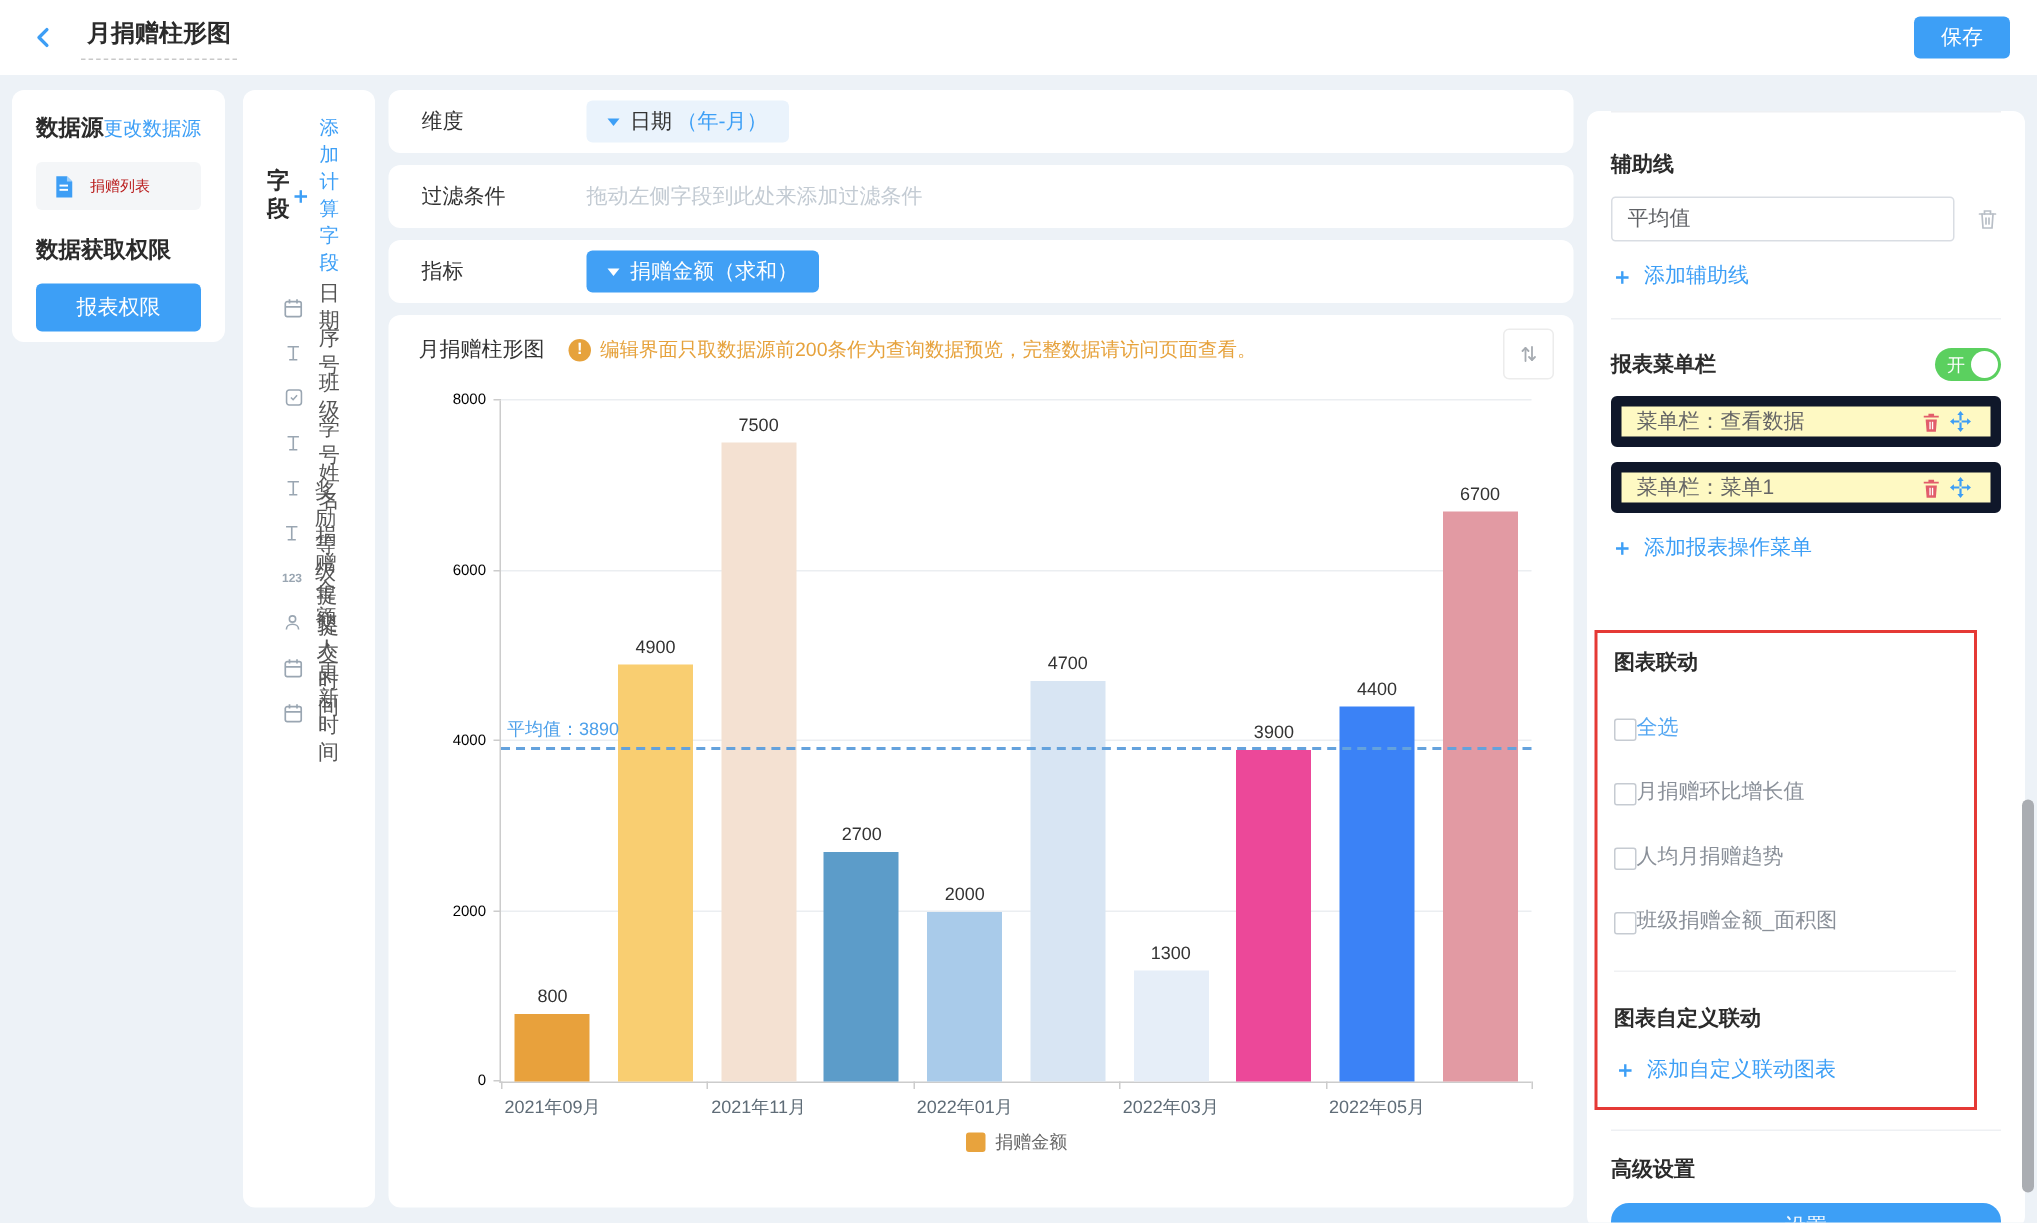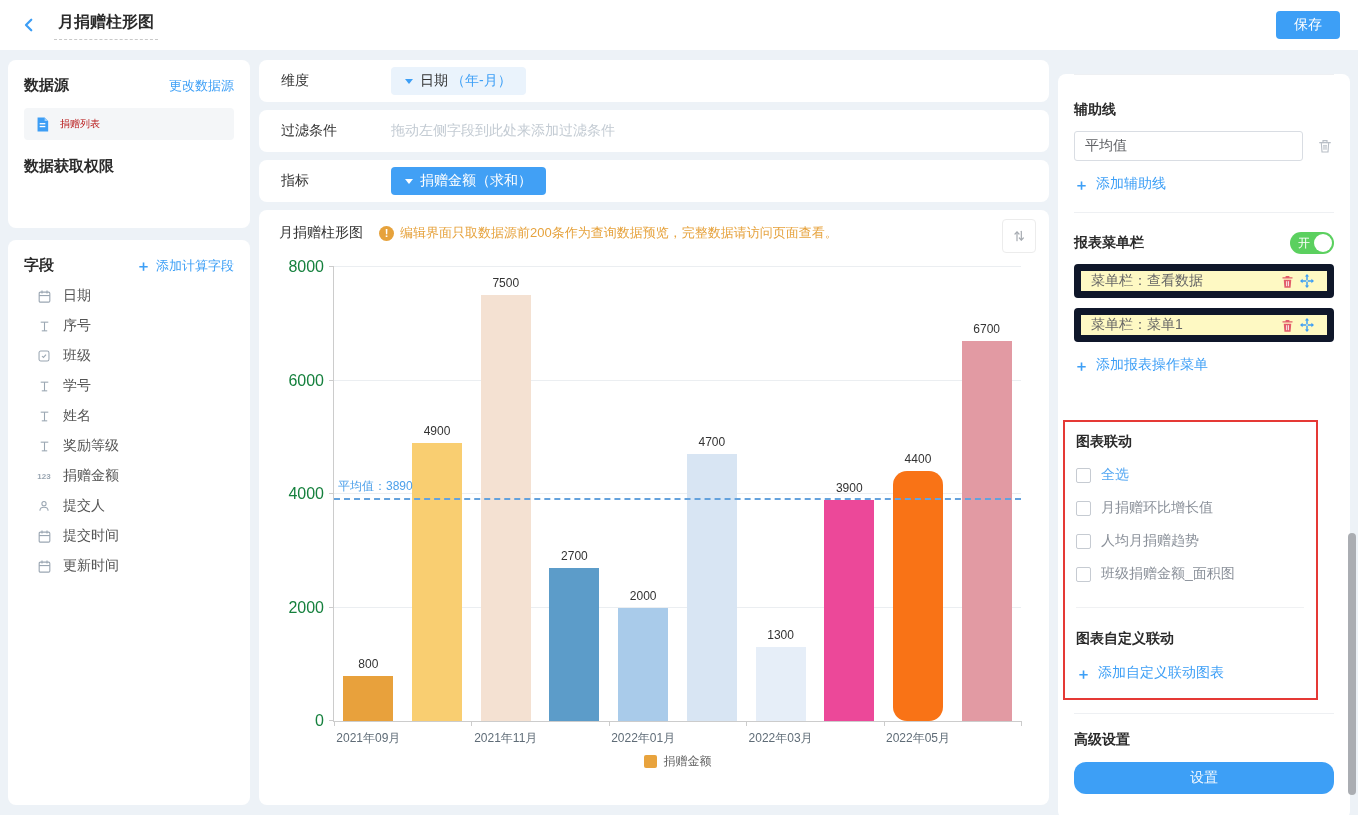--- a/index.html
+++ b/index.html
@@ -10,21 +10,21 @@
     color:#333; overflow:hidden; position:relative; font-size:14px;
   }
   
   .topbar { height:50px; background:#fff; display:flex; align-items:center; padding:0 18px; }
   .back-btn { width:22px; height:22px; margin-right:14px; cursor:pointer; display:flex; align-items:center; justify-content:center; }
   .page-title { font-size:16px; font-weight:bold; color:#2b2b2b; border-bottom:1px dashed #c9c9c9; padding:2px 4px 6px 4px; }
   .save-btn { margin-left:auto; background:#3d9ff6; color:#fff; border:none; border-radius:4px; width:64px; height:28px; font-size:14px; cursor:pointer; }
   
   .main { display:flex; gap:9px; padding:10px 8px; height:765px; }
   .card { background:#fff; border-radius:8px; }
-  .col-left { width:242px; display:flex; flex-direction:column; gap:12px; }
+  .col-left { width:242px; display:flex; flex-direction:row; gap:12px; }
   .col-mid { flex:1; display:flex; flex-direction:column; gap:8px; }
   .col-right { width:292px; }
   
   .card-ds { padding:16px; height:168px; }
   .panel-head { display:flex; justify-content:space-between; align-items:center; }
   .panel-title { font-size:15px; font-weight:bold; color:#2b2b2b; }
   .blue-link { color:#3d9ff6; font-size:13px; cursor:pointer; display:flex; align-items:center; gap:5px; }
   .ds-item { margin-top:13px; background:#f4f6f8; border-radius:4px; height:32px; display:flex; align-items:center; gap:9px; padding:0 10px; font-size:10px; color:#b91c1c; cursor:pointer; }
   .perm-title { margin-top:17px; font-size:15px; font-weight:bold; color:#2b2b2b; }
   .perm-btn { margin-top:13px; width:100%; height:32px; background:#3d9ff6; color:#fff; border:none; border-radius:4px; font-size:14px; cursor:pointer; }
@@ -45,21 +45,21 @@
   .placeholder-text { color:#c3cbd3; }
   
   .chart-card { flex:1; position:relative; padding:14px 20px; }
   .chart-head { display:flex; align-items:center; gap:16px; }
   .chart-title { font-size:14px; color:#333; }
   .notice { color:#e6a23c; font-size:13px; display:flex; align-items:center; gap:6px; }
   .warn-ico { width:15px; height:15px; border-radius:50%; background:#e6a23c; color:#fff; font-size:11px; font-weight:bold; display:flex; align-items:center; justify-content:center; flex:none; }
   .sort-box { position:absolute; right:13px; top:9px; width:34px; height:34px; border:1px solid #ececec; border-radius:4px; display:flex; align-items:center; justify-content:center; cursor:pointer; background:#fff; }
   .plot { position:absolute; left:74px; top:57px; width:688px; height:455px; border-left:1px solid #ccc; border-bottom:1px solid #ccc; }
   .gridline { position:absolute; left:0; right:0; border-top:1px solid #ebeef1; }
-  .ytick-label { position:absolute; right:calc(100% + 10px); transform:translateY(-50%); font-size:16px; color:#15803d; white-space:nowrap; }
+  .ytick-label { position:absolute; right:calc(100% + 10px); transform:translateY(-50%); font-size:10px; color:#000000; white-space:nowrap; }
   .ytick-mark { position:absolute; right:100%; width:5px; border-top:1px solid #ccc; }
   .bars { position:absolute; left:0; top:0; right:0; bottom:0; display:flex; }
   .slot { flex:1; position:relative; }
   .bar { position:absolute; bottom:0; left:50%; transform:translateX(-50%); width:50px; }
   .bar-val { position:absolute; bottom:calc(100% + 5px); left:50%; transform:translateX(-50%); font-size:12px; color:#333; white-space:nowrap; }
   .avg-line { position:absolute; left:0; right:0; border-top:2px dashed #64a2dd; }
   .avg-label { position:absolute; left:4px; font-size:12px; color:#4da0ea; white-space:nowrap; }
   .xrow { position:absolute; top:calc(100% + 9px); left:0; right:0; display:flex; }
   .xrow .xl { flex:1; text-align:center; font-size:12px; color:#5f6c77; white-space:nowrap; }
   .xtick { position:absolute; top:100%; height:5px; border-left:1px solid #ccc; }
@@ -77,21 +77,21 @@
   .plus { font-size:15px; font-weight:bold; line-height:1; }
   .r-divider { border-top:1px solid #eef0f3; margin-top:19px; }
   .menu-head { margin-top:19px; display:flex; justify-content:space-between; align-items:center; }
   .toggle { width:44px; height:22px; background:#5bd05f; border-radius:11px; position:relative; cursor:pointer; }
   .toggle .t-label { position:absolute; left:8px; top:4px; color:#fff; font-size:12px; line-height:14px; }
   .toggle .t-knob { position:absolute; right:2px; top:2px; width:18px; height:18px; background:#fff; border-radius:50%; }
   .menu-item { margin-top:10px; height:34px; border:7px solid #0f172a; border-radius:4px; display:flex; align-items:center; padding:0 10px; font-size:14px; color:#666; background:#fef9c3; }
   .menu-item .mi-label { flex:1; }
   .mi-ico { width:20px; display:flex; align-items:center; justify-content:center; cursor:pointer; }
   .red-box { margin:46px 0 0 -11px; width:255px; border:2px solid #e53935; padding:11px 12px 16px 11px; background:transparent; }
-  .cb-row { margin-top:15px; display:flex; align-items:center; gap:10px; font-size:14px; color:#8a9099; cursor:pointer; }
+  .cb-row { margin-top:25px; display:flex; align-items:flex-end; font-size:14px; color:#8a9099; cursor:pointer; }
   .cb { width:15px; height:15px; border:1px solid #c6cbd2; border-radius:2px; background:#fff; flex:none; }
   .cb-row.select-all { color:#54a7f2; }
   .red-inner-divider { border-top:1px solid #f0f1f3; margin-top:24px; }
   .custom-title { margin-top:22px; }
   .adv-divider { border-top:1px solid #eef0f3; margin-top:13px; }
   .adv-title { margin-top:17px; }
   .settings-btn { margin-top:13px; width:100%; height:32px; background:#3d9ff6; color:rgba(255,255,255,0.92); border:none; border-radius:12px; font-size:14px; cursor:pointer; }
   .scroll-thumb { position:absolute; right:2px; top:533px; width:8px; height:262px; background:#aaadb2; border-radius:4px; cursor:pointer; }
 </style>
 </head>
@@ -120,20 +120,21 @@
           <svg width="17" height="17" viewBox="0 0 24 24">
               <path d="M5 2h10l5 5v15H5z" fill="#3d9ef5"></path>
               <path d="M15 2l5 5h-5z" fill="#9fd0fb"></path>
               <rect x="8" y="10" width="8" height="1.8" fill="#fff"></rect>
               <rect x="8" y="14" width="8" height="1.8" fill="#fff"></rect>
             </svg>
         </span>
         <span>捐赠列表</span>
       </div>
       <div class="perm-title">数据获取权限</div>
+      <button class="perm-btn">报表权限</button>
     </div>
 
     <div class="card card-fields">
       <div class="panel-head">
         <span class="panel-title">字段</span>
         <span class="blue-link">
             <span class="plus">＋</span>
             <span>添加计算字段</span>
           </span>
       </div>
@@ -326,21 +327,21 @@
               <div class="bar" style="height: 16.25%; background: rgb(230, 238, 248);">
                 <span class="bar-val">1300</span>
               </div>
             </div>
             <div class="slot">
               <div class="bar" style="height: 48.75%; background: #ec4899;">
                 <span class="bar-val">3900</span>
               </div>
             </div>
             <div class="slot">
-              <div class="bar" style="height: 55%; background: #f97316; border-radius: 14px;">
+              <div class="bar" style="height: 55%; background: #3b82f6;">
                 <span class="bar-val">4400</span>
               </div>
             </div>
             <div class="slot">
               <div class="bar" style="height: 83.75%; background: rgb(226, 154, 163);">
                 <span class="bar-val">6700</span>
               </div>
             </div>
           </div>
           <div class="avg-line" style="bottom: 48.625%;"></div>

